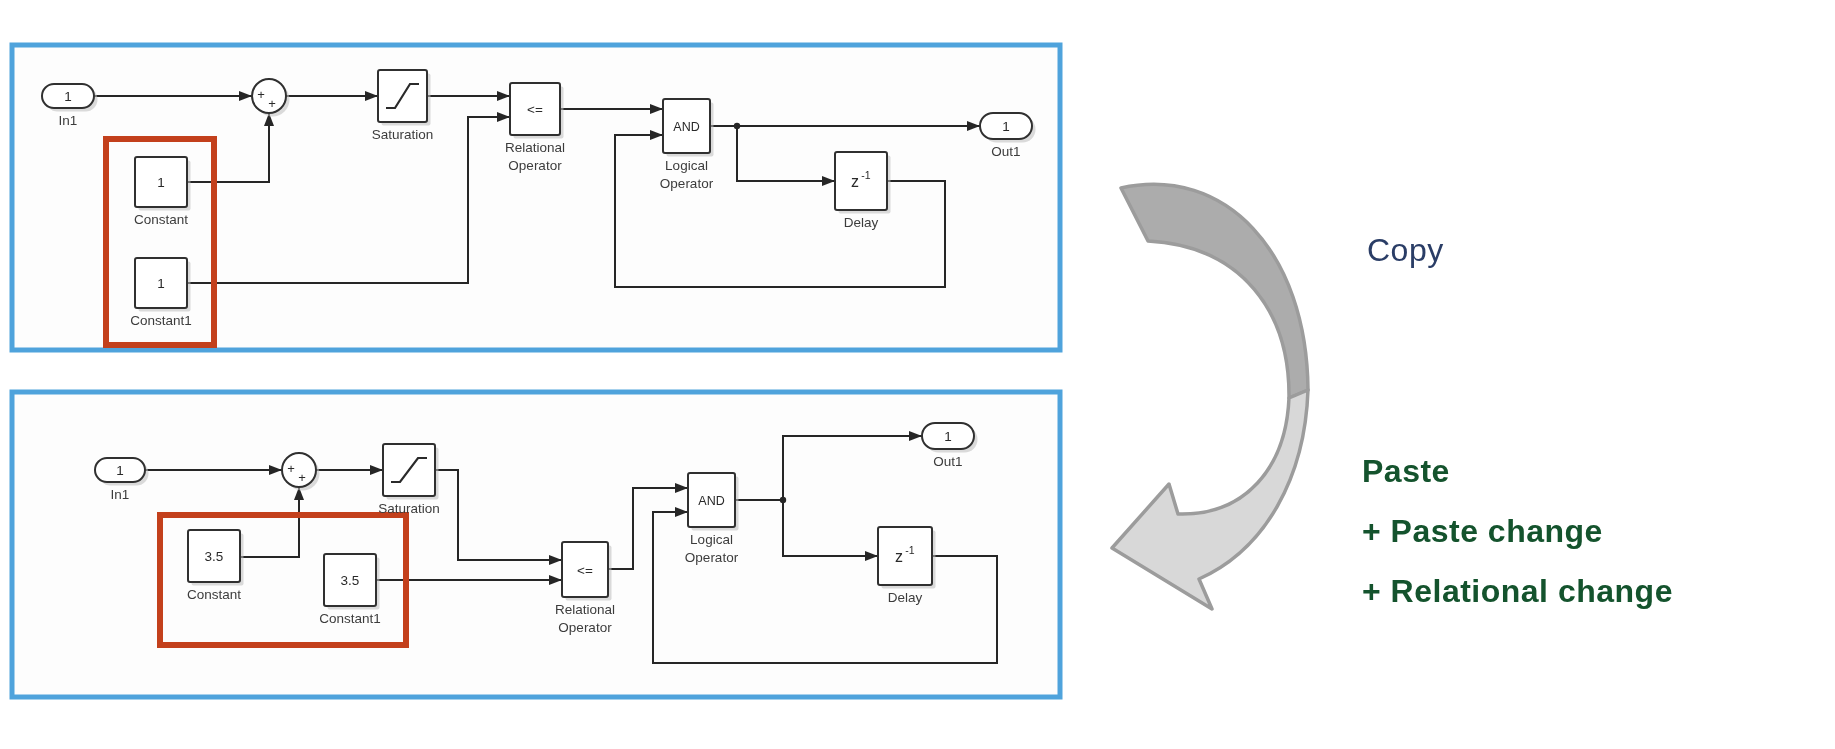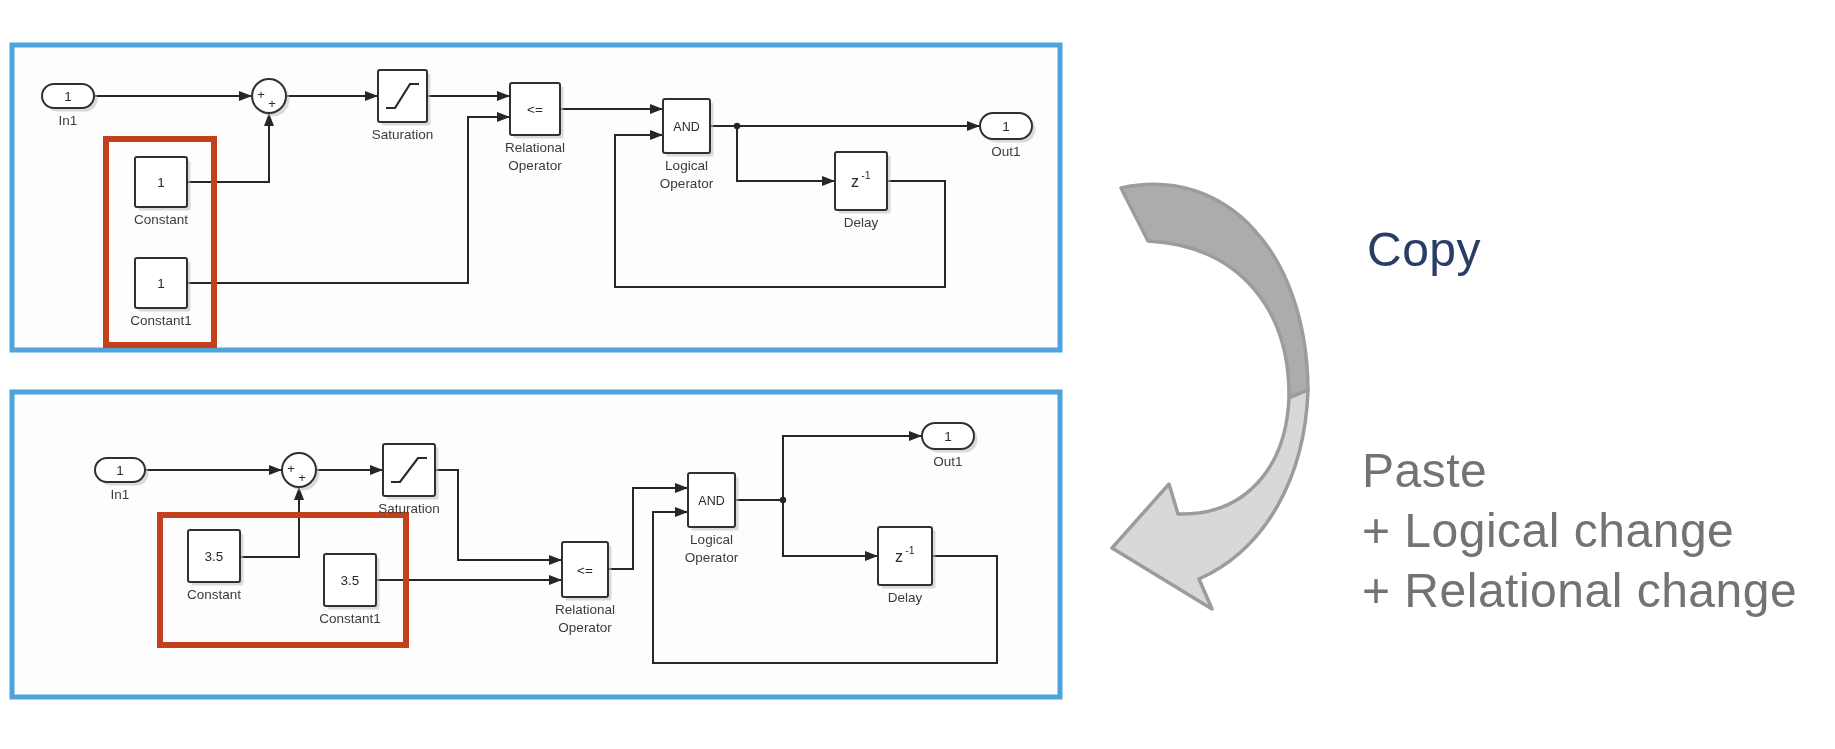--- a/index.html
+++ b/index.html
@@ -4,21 +4,21 @@
 <style>
   html,body{margin:0;padding:0;}
   body{
     width:1835px;height:749px;position:relative;overflow:hidden;
     background:#ffffff;font-family:"Liberation Sans", sans-serif;
   }
   #scene{position:absolute;left:0;top:0;}
   .anno{
     position:absolute;
     font-family:"Liberation Sans", sans-serif;
-    font-size:48px;
+    font-size:32px;
     line-height:60px;
     letter-spacing:0.5px;
     white-space:nowrap;
   }
   #copy-anno{left:1367px;top:220px;}
   #paste-anno{left:1362px;top:441px;}
 </style>
 </head>
 <body>
 
@@ -148,17 +148,17 @@
       <text x="948" y="466" font-size="13.5" text-anchor="middle" fill="#3c3c3c" font-family="&quot;Liberation Sans&quot;, sans-serif">Out1</text>
     </g>
     <g>
       <path d="M 1121 188 C 1225 165 1307 252 1308 390 L 1289 398 C 1290 312 1242 246 1148 241 Z" fill="#ACACAC" stroke="#9C9C9C" stroke-width="3.5" stroke-linejoin="round"></path>
       <path d="M 1308 390 C 1305 477 1266 549 1199 579 L 1212 609 L 1112 548 L 1169 484 L 1178 514 C 1245 516 1286 468 1289 398 Z" fill="#D8D8D8" stroke="#9C9C9C" stroke-width="3.5" stroke-linejoin="round"></path>
     </g>
   </svg>
 
 <div class="anno" id="copy-anno" style="color: rgb(42, 61, 102);">Copy</div>
 
-<div class="anno" id="paste-anno" style="color: #737373;">
+<div class="anno" id="paste-anno" style="color: #14532d; font-weight: bold;">
   <div>Paste</div>
-  <div>+ Logical change</div>
+  <div>+ Paste change</div>
   <div>+ Relational change</div>
 </div>
 
 </body></html>

